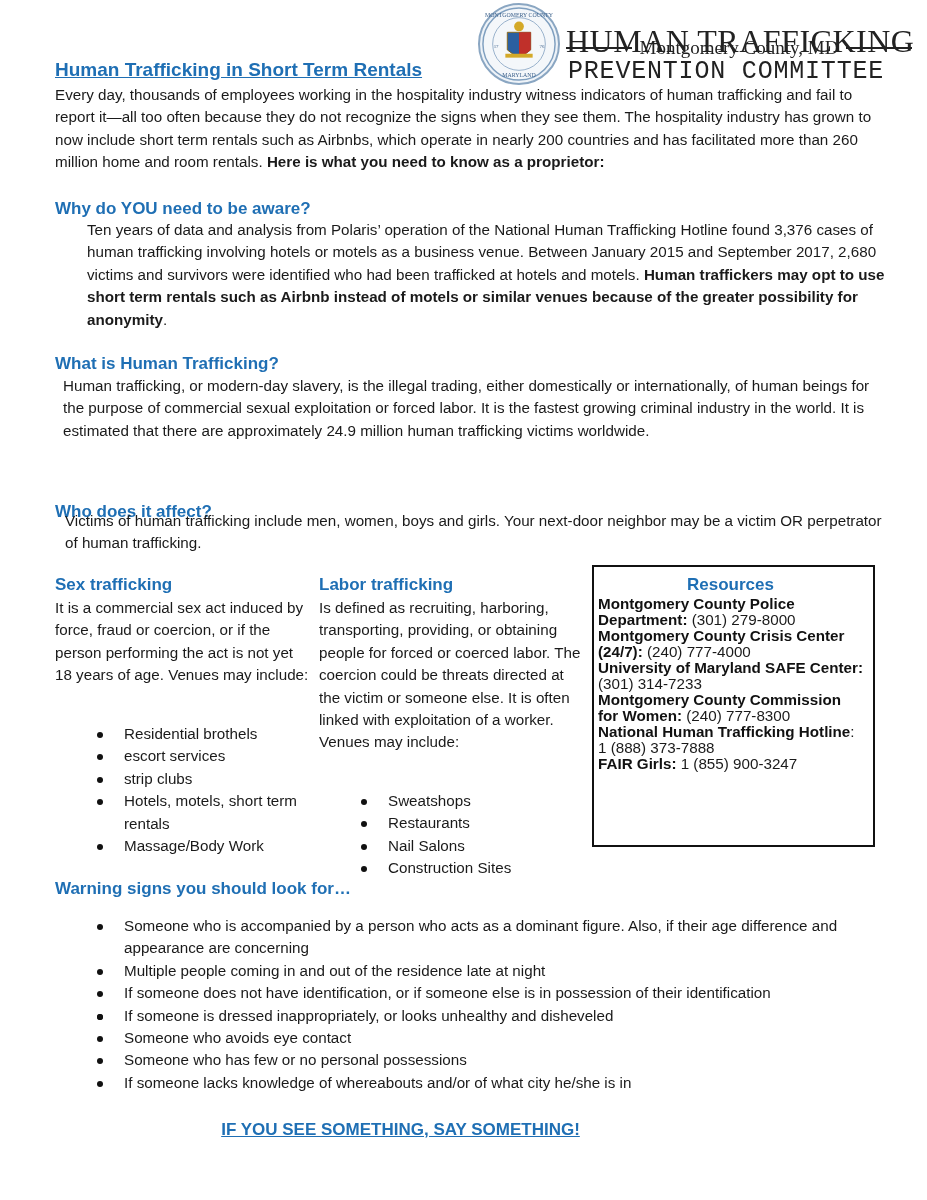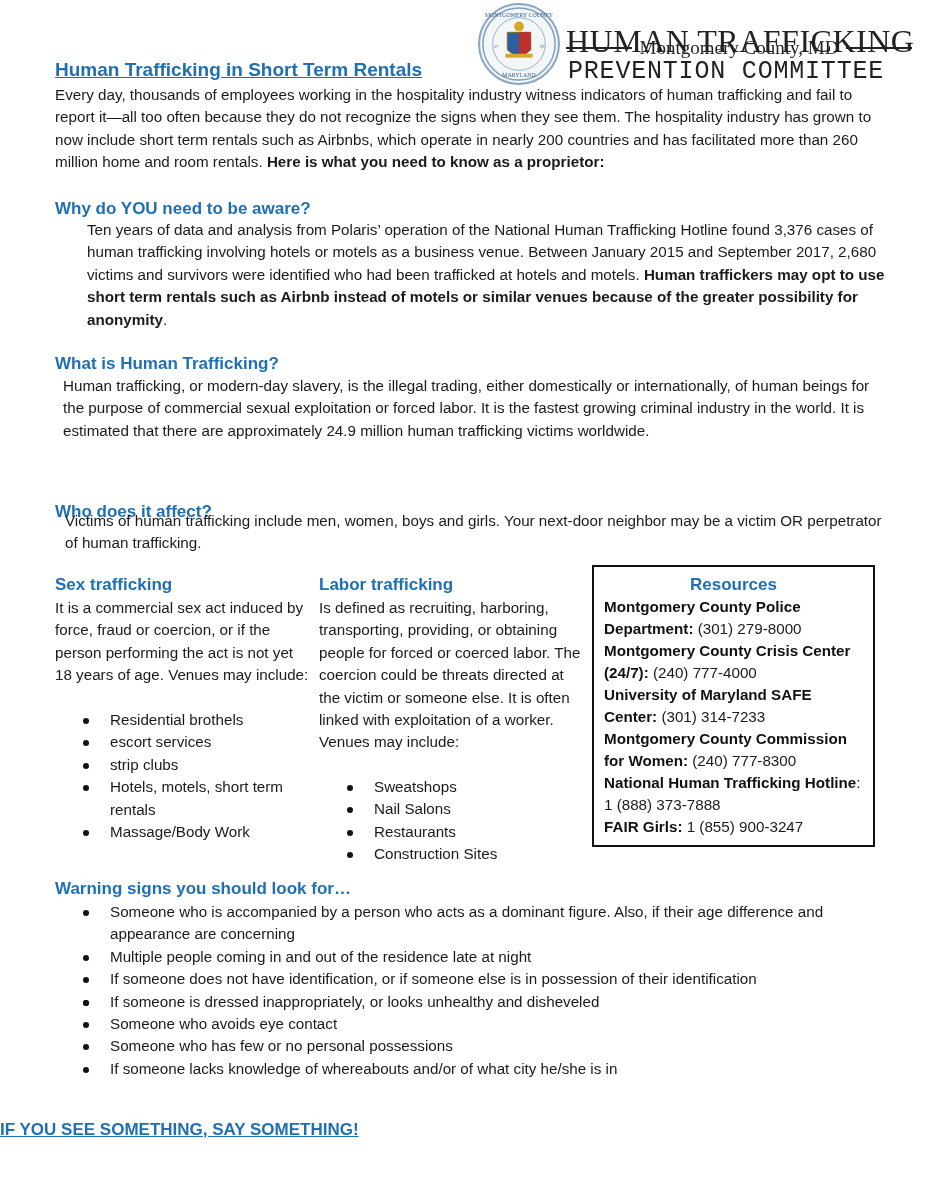--- a/index.html
+++ b/index.html
@@ -46,44 +46,44 @@
   .what-h { left: 55px; top: 353px; }
   .what-p { left: 55px; top: 375px; width: 830px; margin-left: 8px; }
   .who-h { left: 55px; top: 501px; }
   .who-p { left: 55px; top: 510px; width: 830px; margin-left: 10px; }
 
   .sex-h { left: 55px; top: 574px; }
   .sex-p { left: 55px; top: 597px; width: 255px; }
   .labor-h { left: 319px; top: 574px; }
   .labor-p { left: 319px; top: 597px; width: 262px; }
 
-  ul.bl { list-style: none; margin: 0; padding: 0; }
+  ul.bl { list-style: none; margin: 14px; padding: 0; }
   ul.bl li { position: relative; padding-left: 55px; }
   ul.bl li .dot {
     position: absolute; left: 28px; top: 9px; width: 6px; height: 6px;
     border-radius: 50%; background: #111;
   }
   .sex-list { left: 55px; top: 709px; width: 260px; }
   .labor-list { left: 319px; top: 776px; width: 262px; }
 
   .res-box {
     left: 592px; top: 565px; width: 283px; height: 282px;
-    border: 2px solid #111; box-sizing: border-box; padding: 7px 10px 0 10px;
+    border: 2px solid #111; box-sizing: border-box; padding: 7px 10px 0 4px;
   }
   .res-h { text-align: center; font-size: 17px; font-weight: bold; color: #1f6fb4; line-height: 22px; }
-  .res-item { font-size: 15.2px; line-height: 22px; }
+  .res-item { font-size: 15.2px; line-height: 16px; }
   .res-item b { font-weight: bold; color: #111; }
 
   .warn-h { left: 55px; top: 878px; }
   .warn-list { left: 55px; top: 901px; width: 840px; }
   .warn-list li { padding-left: 54px; }
   .warn-list li .dot { left: 32px; }
 
   .cta {
-    left: 0; top: 1120px; width: 801px; 
+    left: 0; top: 1120px; width: 801px; text-align: center;
     font-size: 17px; font-weight: bold; color: #1f6fb4; text-decoration: underline;
   }
 </style>
 </head>
 <body>
 
 <div class="abs seal">
   <svg viewBox="0 0 80 80">
     <circle cx="40" cy="40" r="37" fill="#f4f7fa" stroke="#7f9fbf" stroke-width="1.5"></circle>
     <circle cx="40" cy="40" r="27" fill="none" stroke="#7f9fbf" stroke-width="0.8"></circle>
@@ -129,22 +129,22 @@
   <li><span class="dot"></span><span>escort services</span></li>
   <li><span class="dot"></span><span>strip clubs</span></li>
   <li><span class="dot"></span><span>Hotels, motels, short term rentals</span></li>
   <li><span class="dot"></span><span>Massage/Body Work</span></li>
 </ul>
 
 <div class="abs heading labor-h">Labor trafficking</div>
 <div class="abs para labor-p">Is defined as recruiting, harboring, transporting, providing, or obtaining people for forced or coerced labor. The coercion could be threats directed at the victim or someone else. It is often linked with exploitation of a worker. Venues may include:</div>
 <ul class="abs para bl labor-list">
   <li><span class="dot"></span><span>Sweatshops</span></li>
+  <li><span class="dot"></span><span>Restaurants</span></li>
   <li><span class="dot"></span><span>Nail Salons</span></li>
-  <li><span class="dot"></span><span>Restaurants</span></li>
   <li><span class="dot"></span><span>Construction Sites</span></li>
 </ul>
 
 <div class="abs res-box">
   <div class="res-h">Resources</div>
   <div class="res-item"><b>Montgomery County Police Department:</b><span> (301) 279-8000</span></div>
   <div class="res-item"><b>Montgomery County Crisis Center (24/7):</b><span> (240) 777-4000</span></div>
   <div class="res-item"><b>University of Maryland SAFE Center:</b><span> (301) 314-7233</span></div>
   <div class="res-item"><b>Montgomery County Commission for Women:</b><span> (240) 777-8300</span></div>
   <div class="res-item"><b>National Human Trafficking Hotline</b><span>: 1 (888) 373-7888</span></div>

